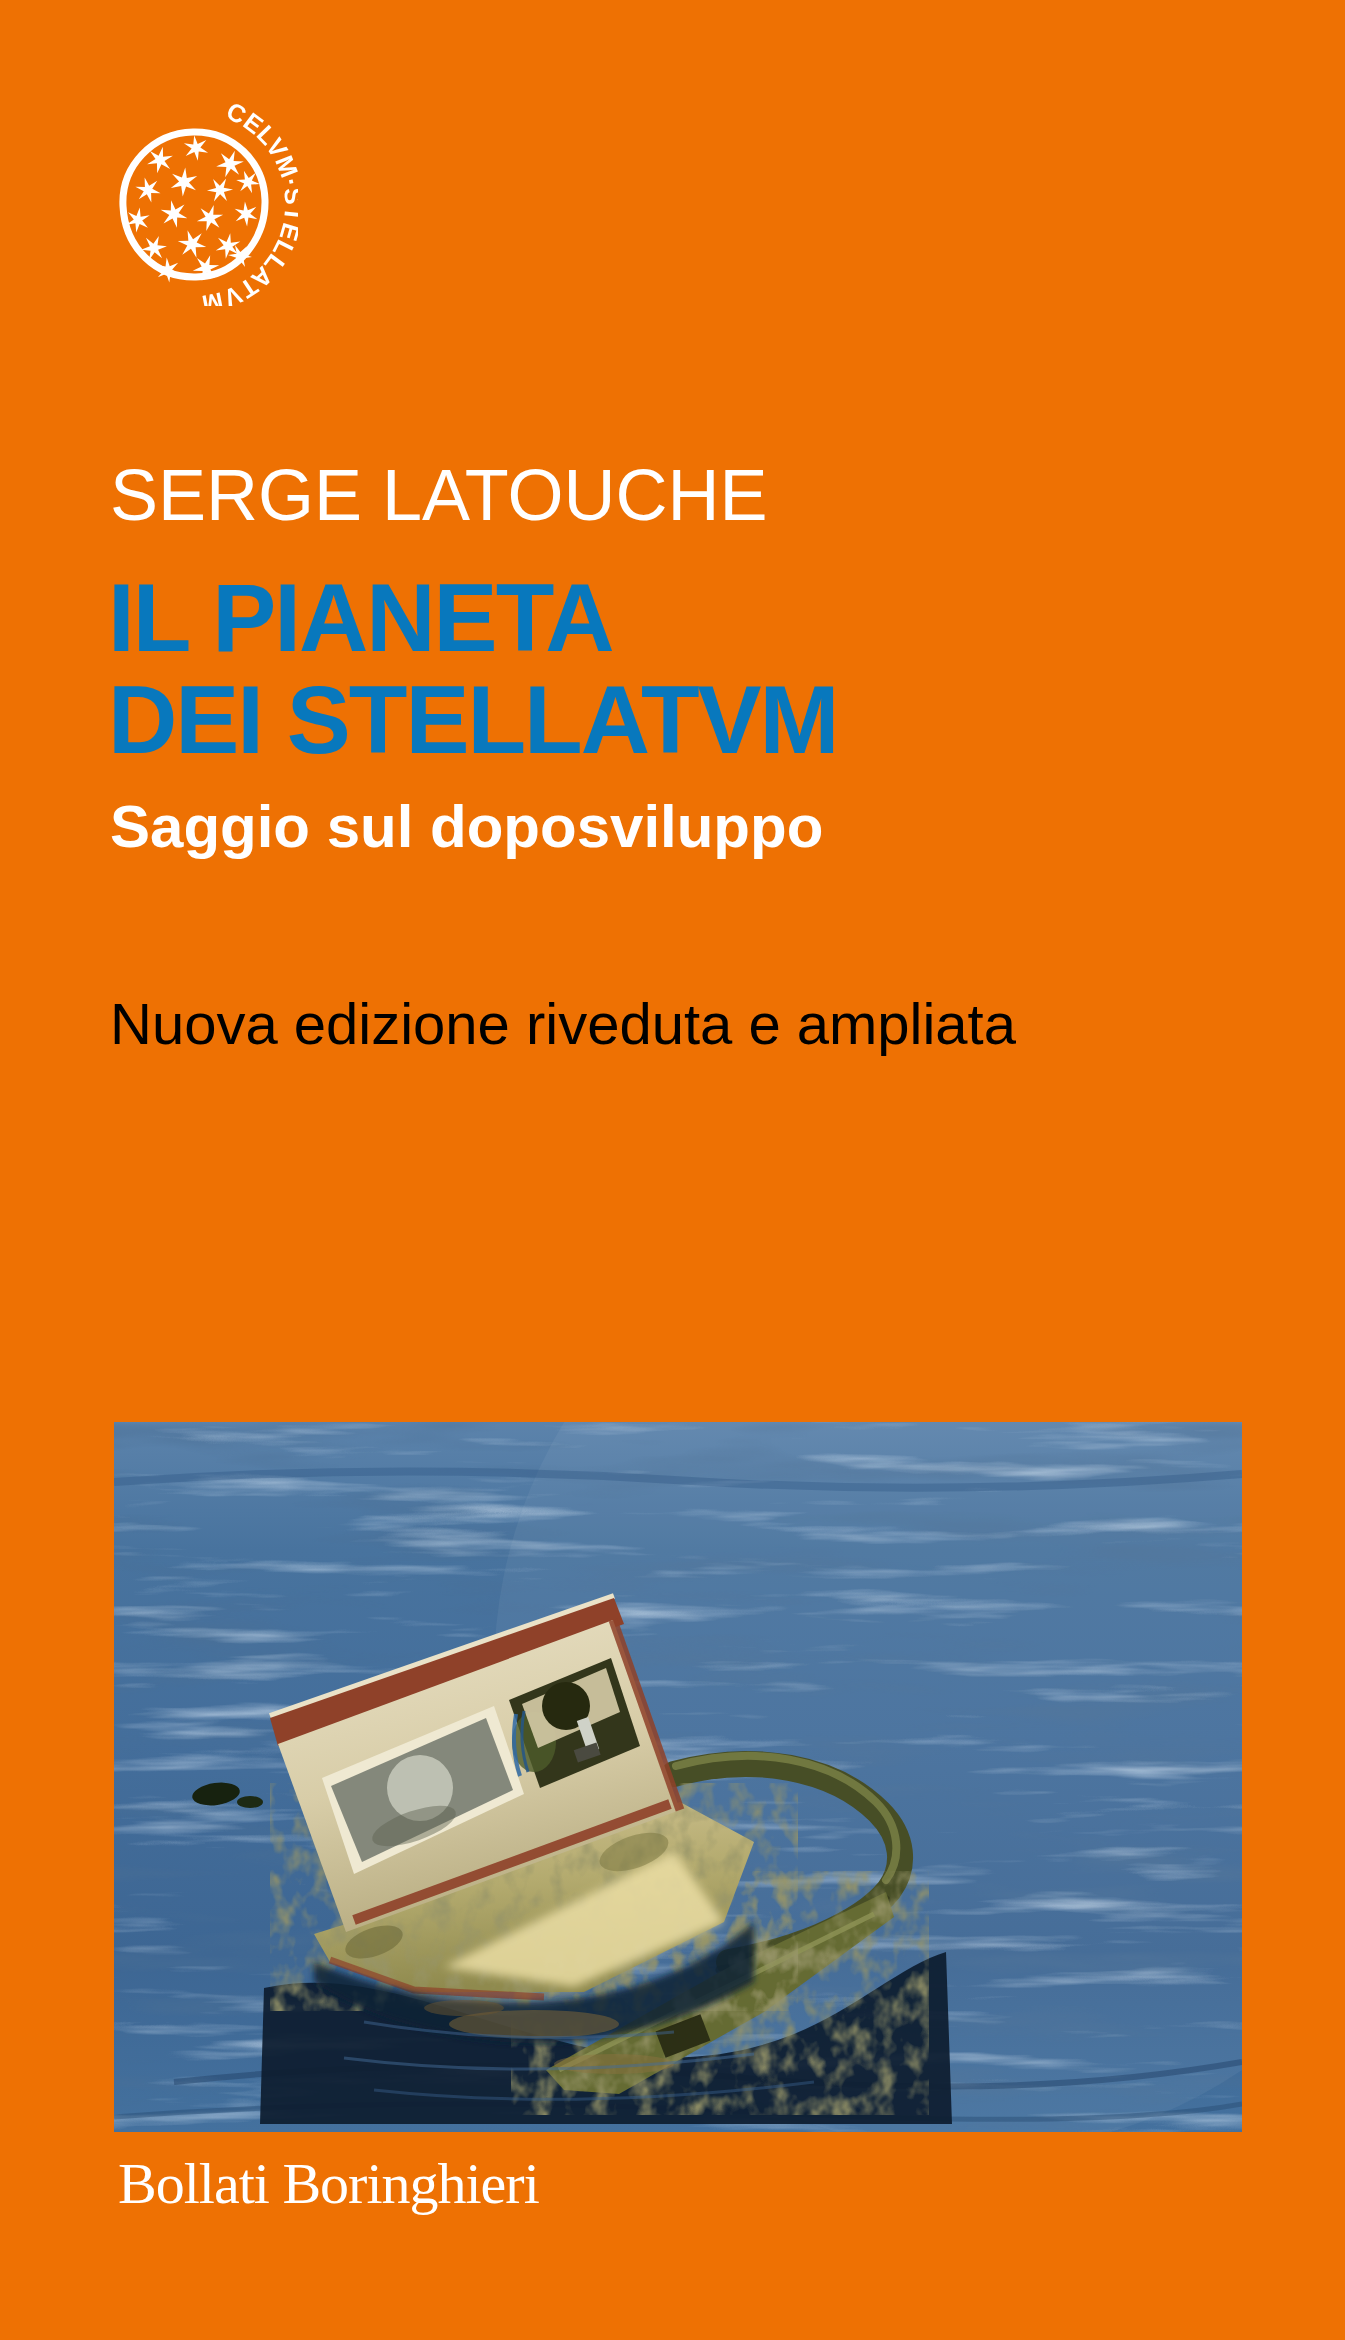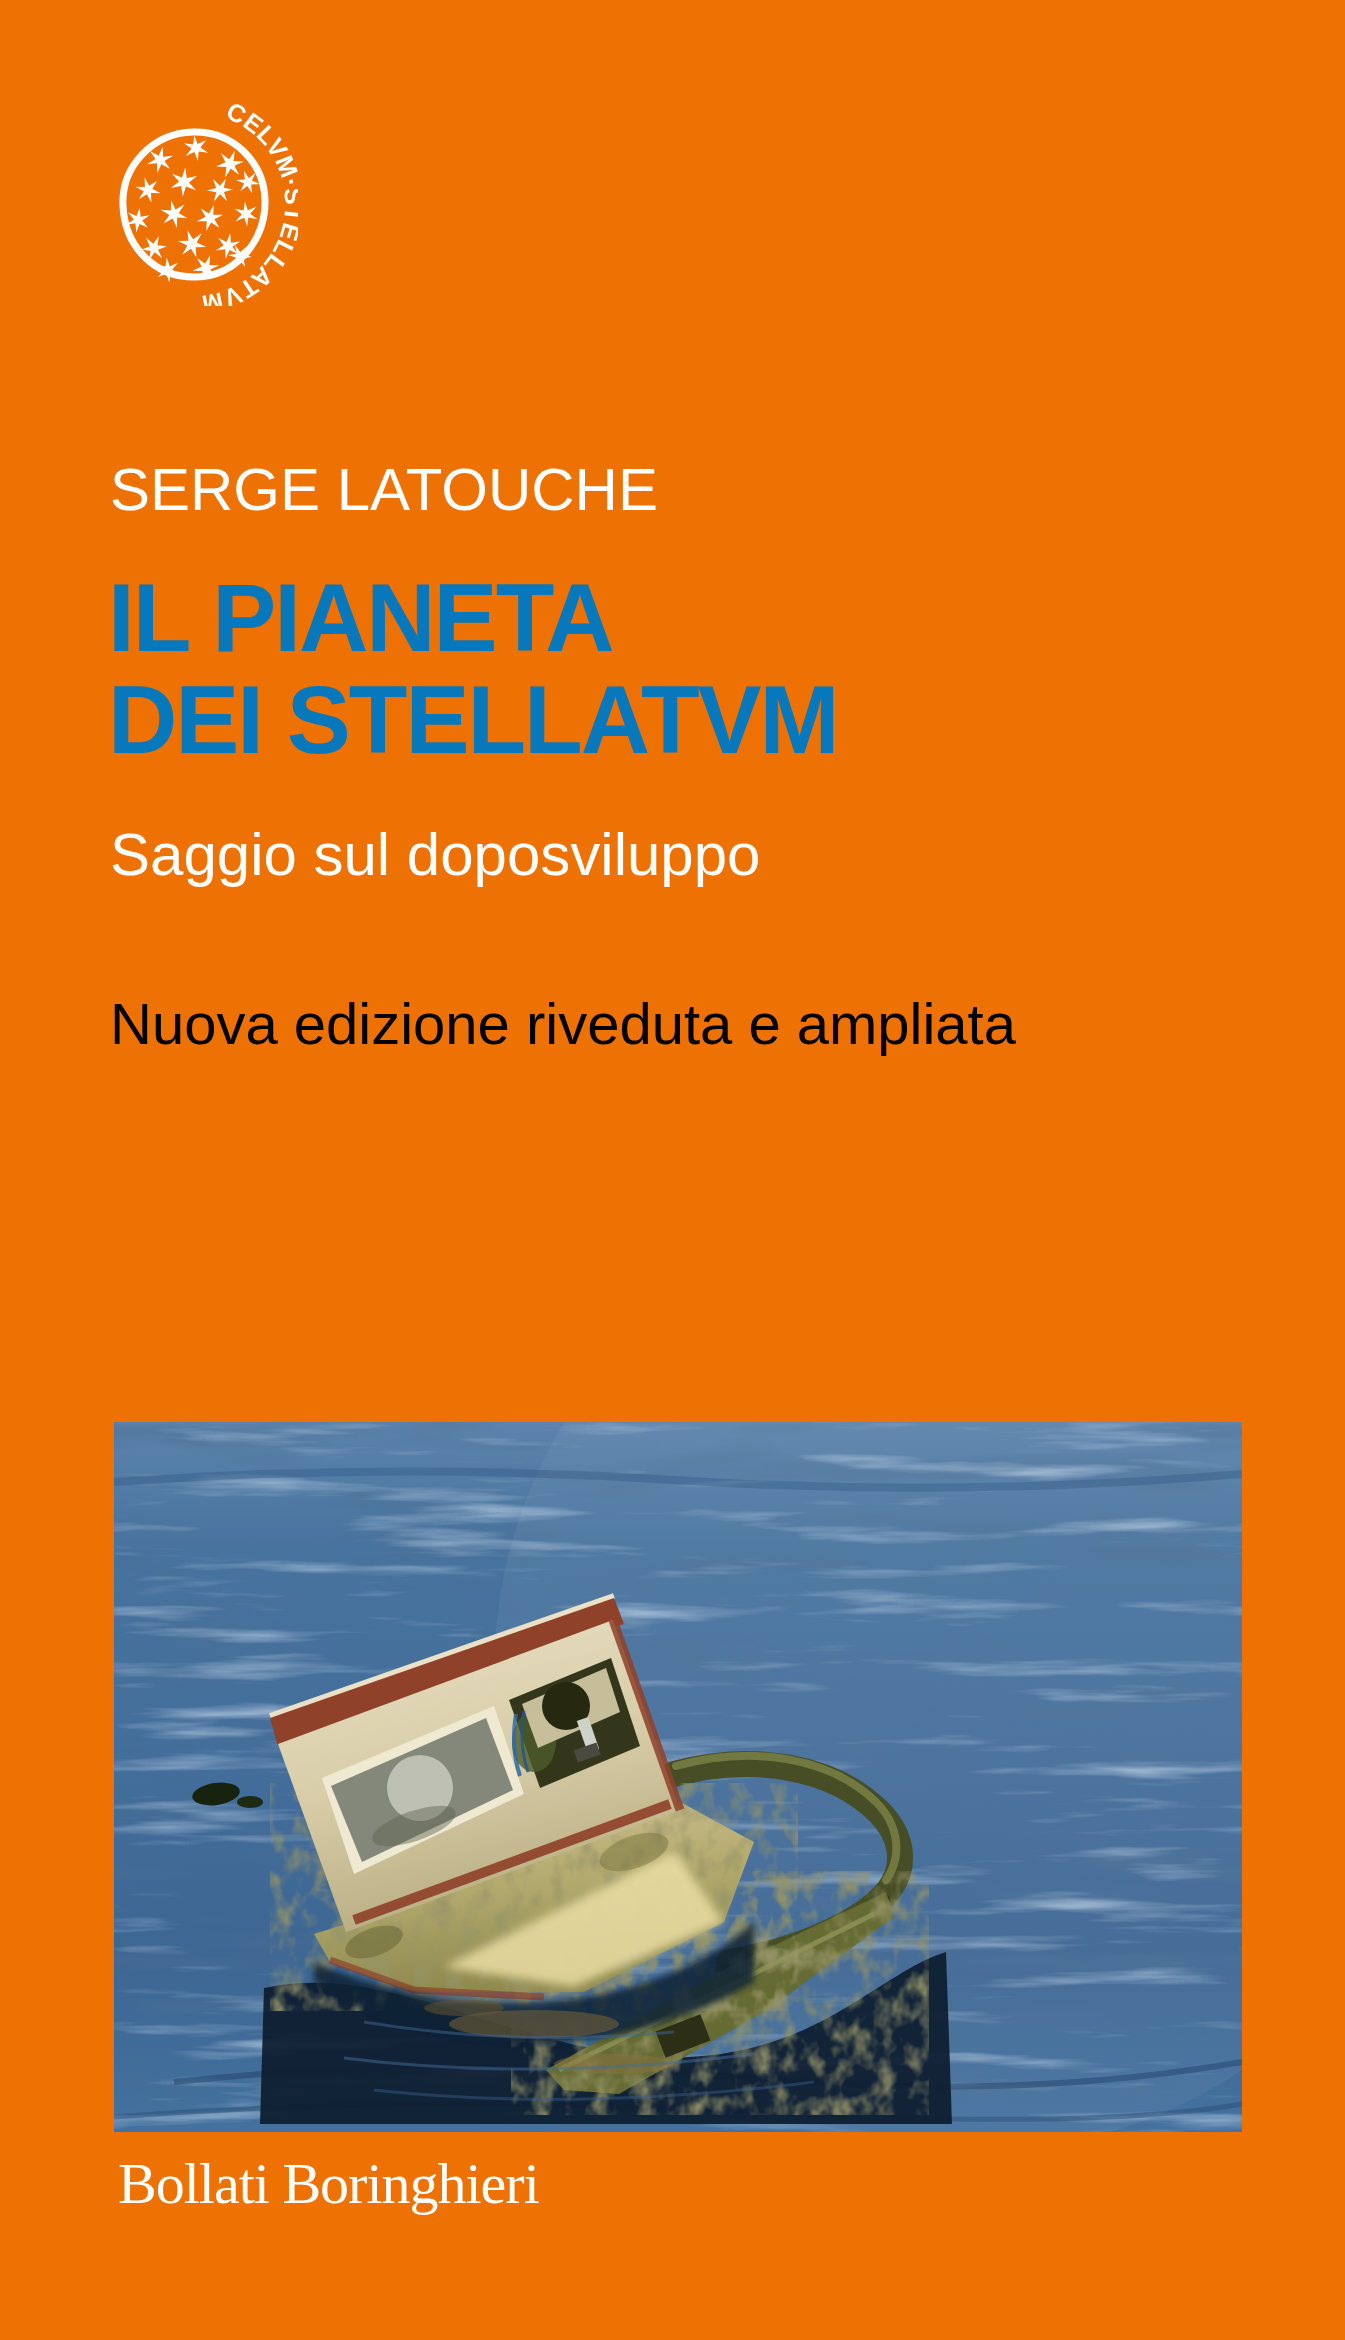--- a/index.html
+++ b/index.html
@@ -5,33 +5,33 @@
   html,body{margin:0;padding:0;}
   body{
     width:1345px;height:2340px;position:relative;overflow:hidden;
     background:#ee7103;
     font-family:"Liberation Sans",sans-serif;
   }
   .abs{position:absolute;}
   .logo{left:98px;top:86px;width:200px;height:220px;}
   .author{
     left:110px;top:458px;
-    font-size:60px;font-weight:400;color:#ffffff;
+    font-size:72px;font-weight:400;color:#ffffff;
     letter-spacing:0px;line-height:1.05;white-space:nowrap;
   }
   .title-line{
     left:108px;
     font-size:96px;font-weight:700;color:#0878bd;
     letter-spacing:-2px;line-height:1.0;white-space:nowrap;
   }
   .title-line.l1{top:570px;}
   .title-line.l2{top:672px;}
   .subtitle{
-    left:110px;top:820px;
-    font-size:60px;font-weight:400;color:#ffffff;white-space:nowrap;
+    left:110px;top:792px;
+    font-size:60px;font-weight:700;color:#ffffff;white-space:nowrap;
   }
   .edition{
     left:110px;top:990px;
     font-size:58px;font-weight:400;color:#000000;white-space:nowrap;
   }
   .photo{
     left:114px;top:1422px;width:1128px;height:710px;
     display:block;
   }
   .publisher{

